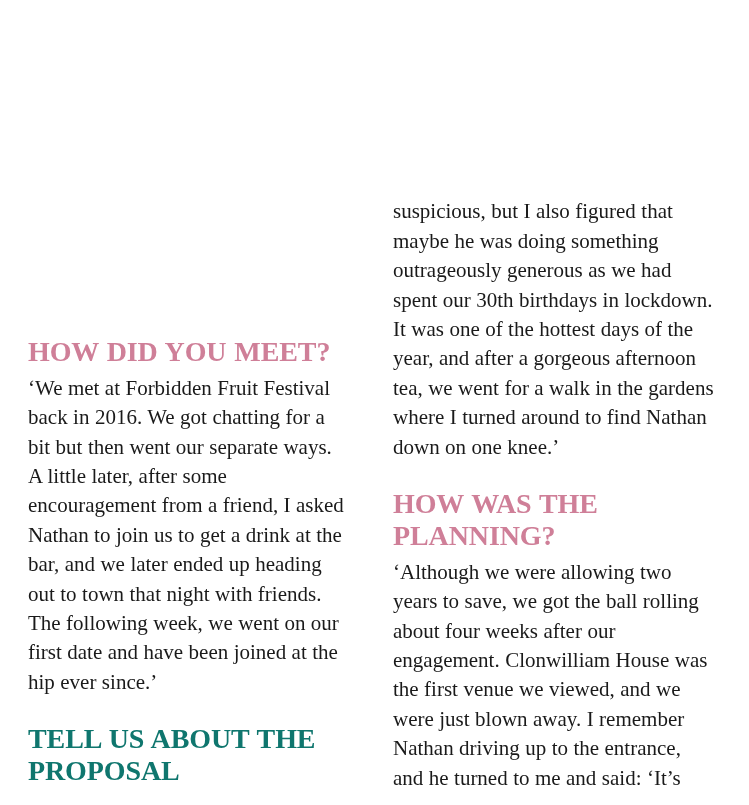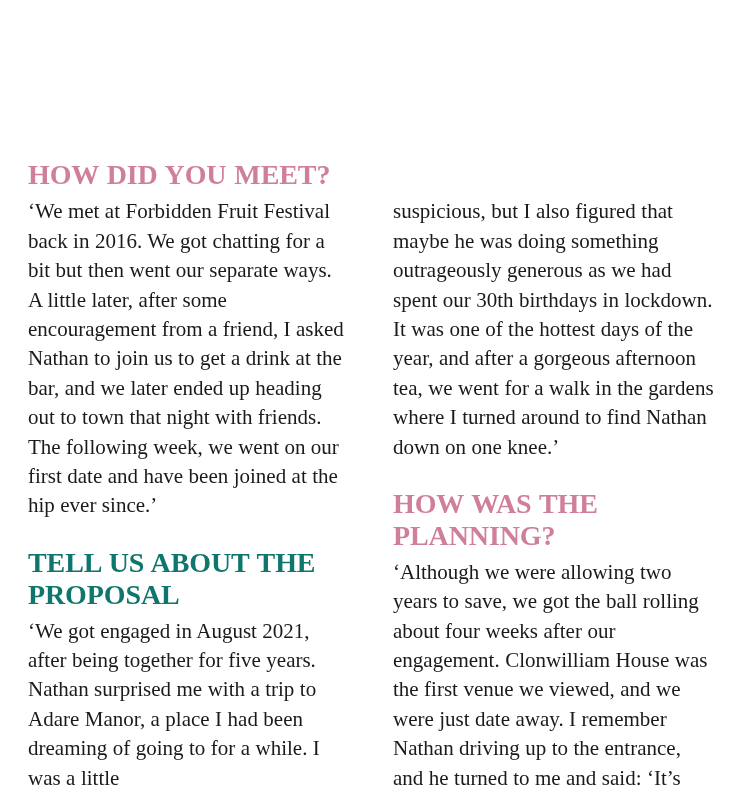--- a/index.html
+++ b/index.html
@@ -68,31 +68,30 @@
 
   <div class="column left">
 
     <div class="block">
       <h2 class="qa-heading" style="color: rgb(207, 127, 152);">HOW DID YOU MEET?</h2>
       <p class="qa-body">‘We met at Forbidden Fruit Festival back in 2016. We got chatting for a bit but then went our separate ways. A little later, after some encouragement from a friend, I asked Nathan to join us to get a drink at the bar, and we later ended up heading out to town that night with friends. The following week, we went on our first date and have been joined at the hip ever since.’</p>
     </div>
 
     <div class="block">
       <h2 class="qa-heading spaced-top" style="color: #0f766e;">TELL US ABOUT THE PROPOSAL</h2>
-      <p class="qa-body">‘We got engaged in August 2021, after being together for five years. Nathan surprised me with a trip to Adare Manor, a place I had been dreaming of going to for a while. I was a little</p>
     </div>
 
   </div>
 
   <div class="column right">
 
     <div class="block">
       <p class="qa-body continued">suspicious, but I also figured that maybe he was doing something outrageously generous as we had spent our 30th birthdays in lockdown. It was one of the hottest days of the year, and after a gorgeous afternoon tea, we went for a walk in the gardens where I turned around to find Nathan down on one knee.’</p>
     </div>
 
     <div class="block">
       <h2 class="qa-heading spaced-top" style="color: rgb(207, 127, 152);">HOW WAS THE PLANNING?</h2>
-      <p class="qa-body">‘Although we were allowing two years to save, we got the ball rolling about four weeks after our engagement. Clonwilliam House was the first venue we viewed, and we were just date away. I remember Nathan driving up to the entrance, and he turned to me and said: ‘It’s</p>
+      <p class="qa-body">‘Although we were allowing two years to save, we got the ball rolling about four weeks after our engagement. Clonwilliam House was the first venue we viewed, and we were just blown away. I remember Nathan driving up to the entrance, and he turned to me and said: ‘It’s</p>
     </div>
 
   </div>
 
 </div>
 
 </body></html>

